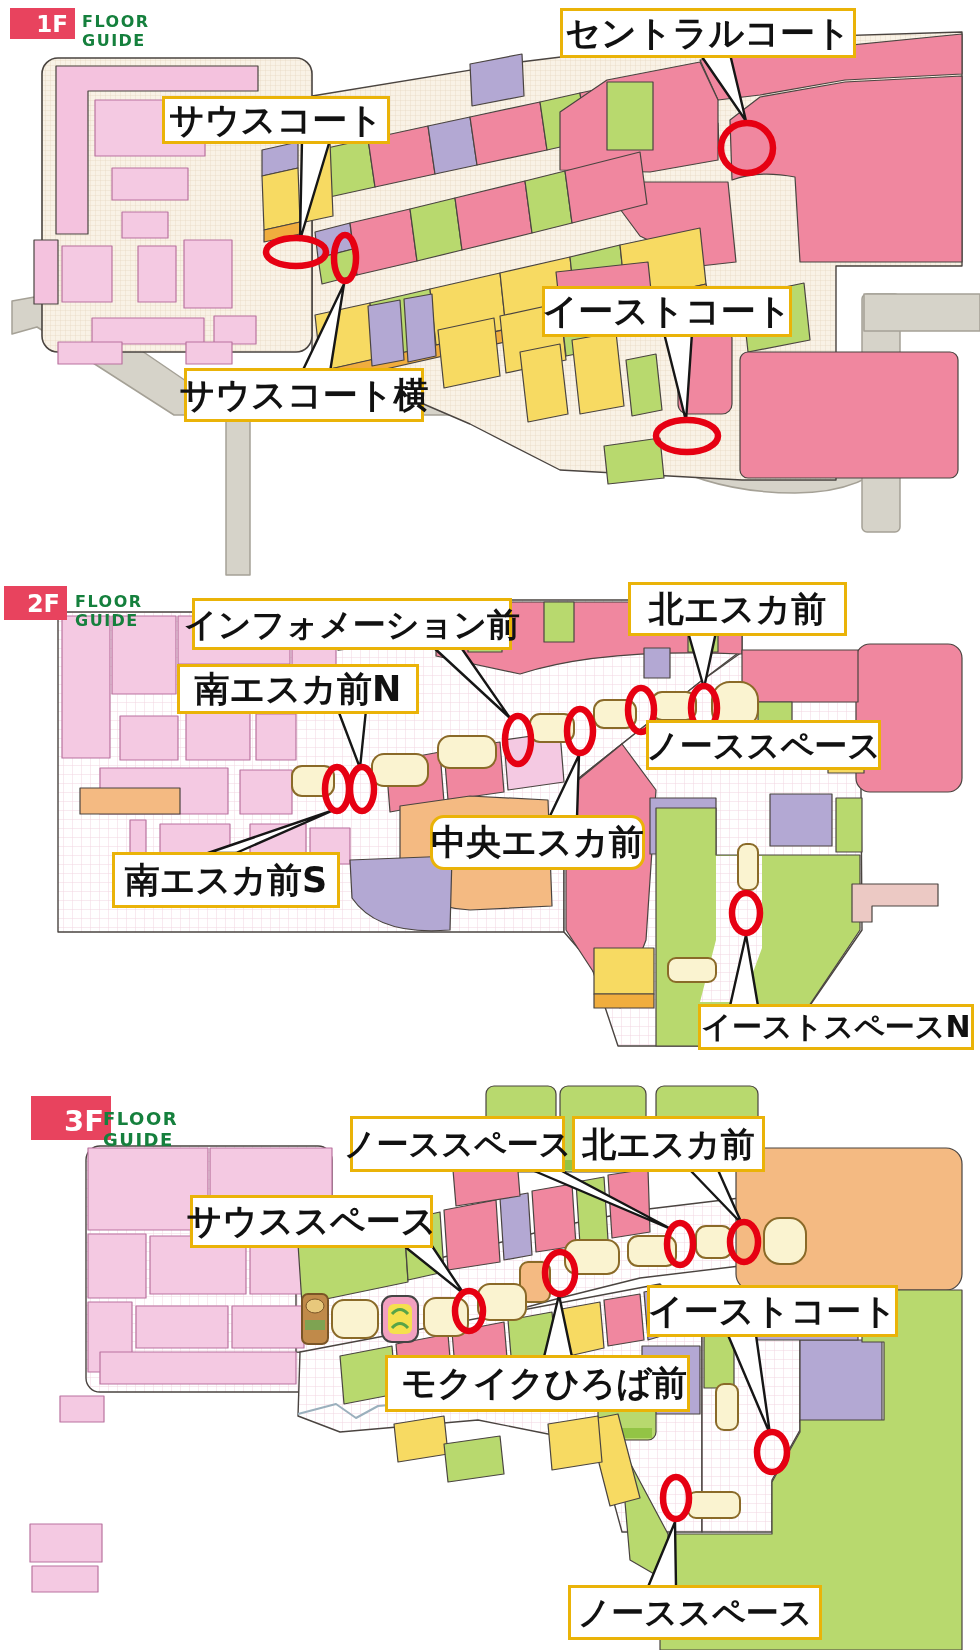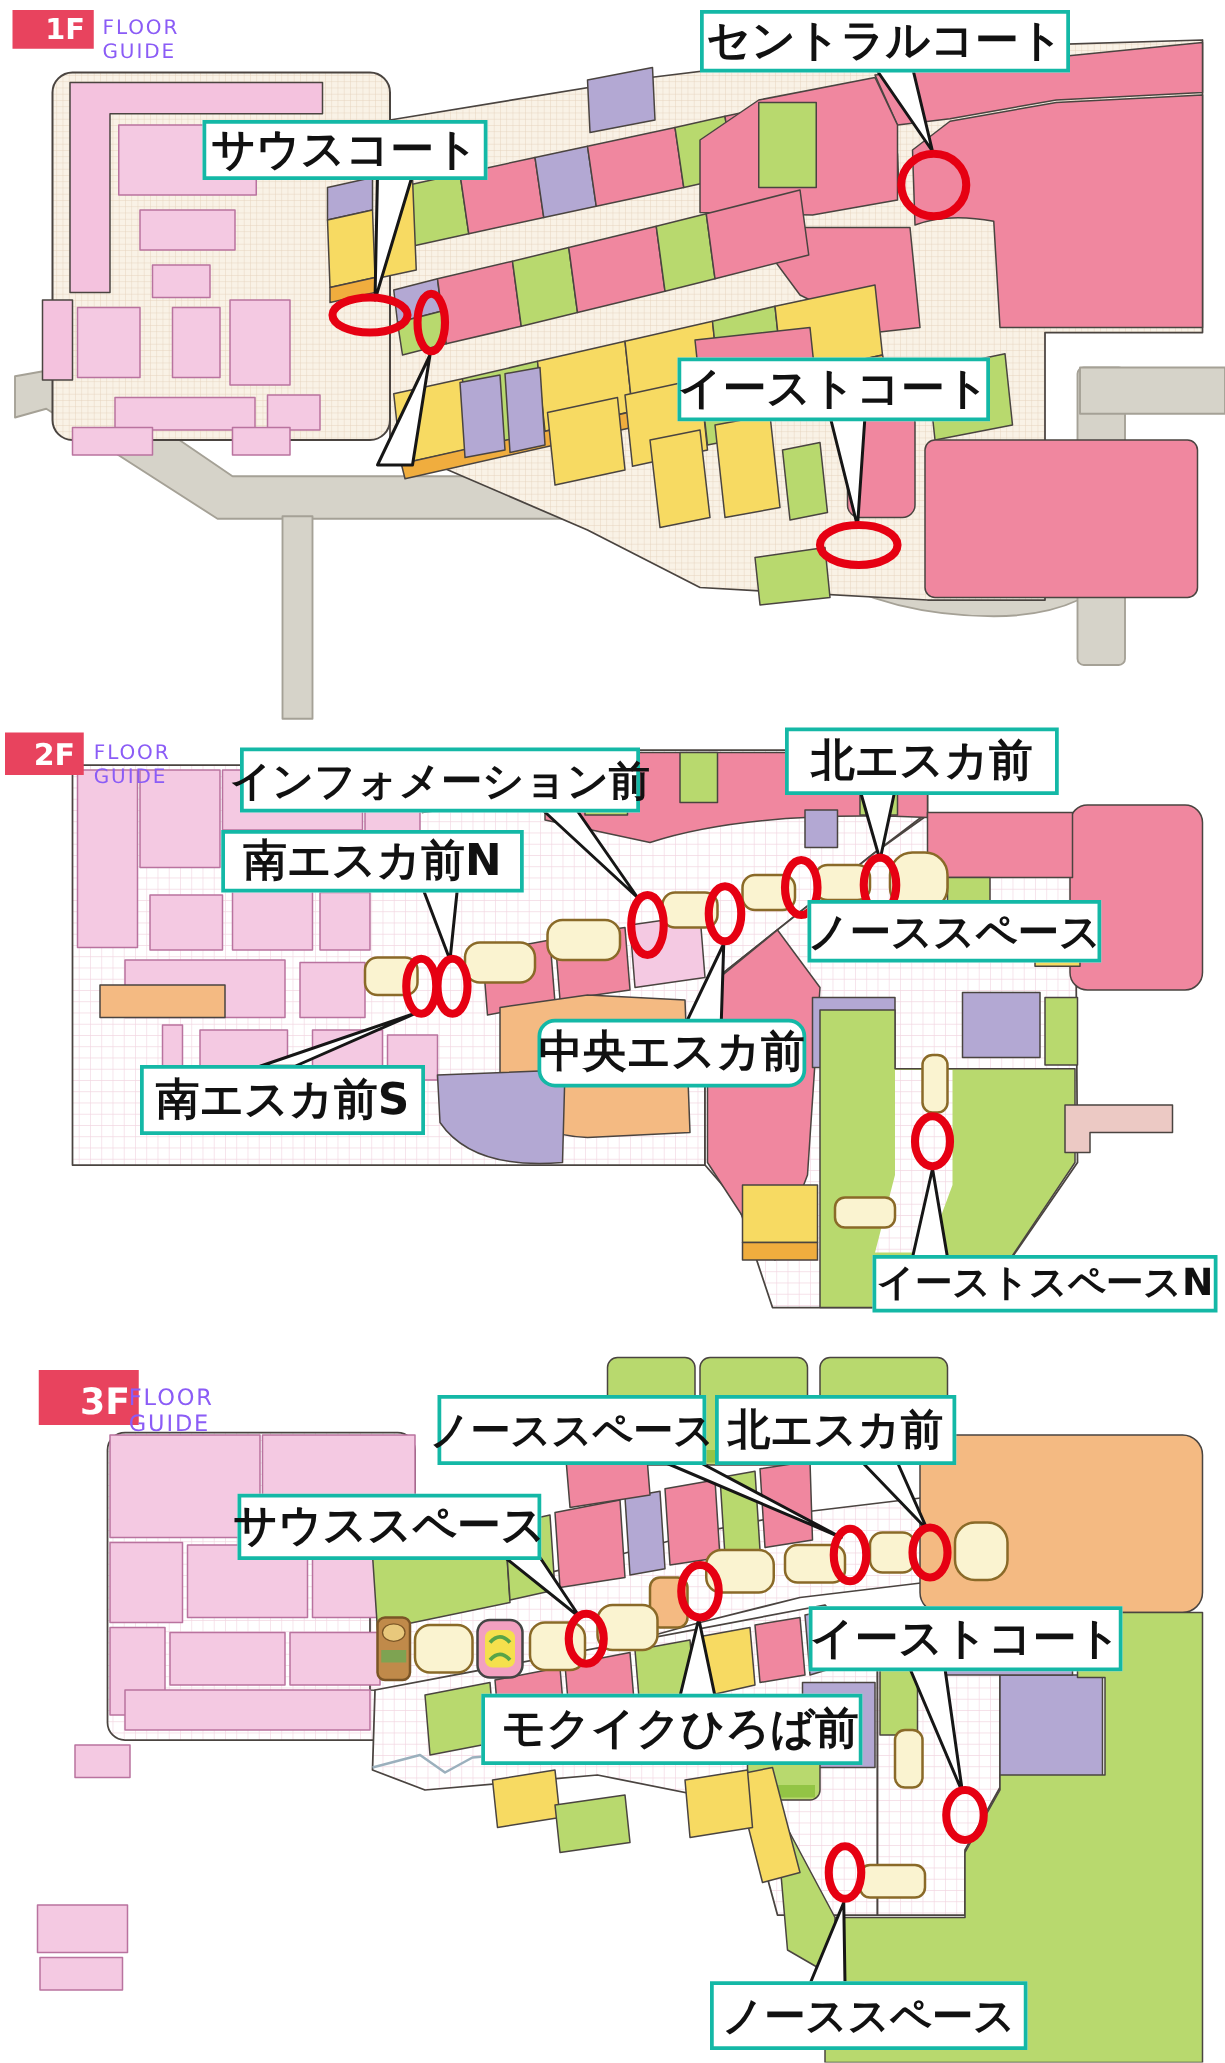--- a/index.html
+++ b/index.html
@@ -1,22 +1,22 @@
 <!DOCTYPE html>
 <html><head>
 <meta charset="utf-8">
 <style>
   html,body{margin:0;padding:0;}
   body{width:980px;height:1650px;background:#ffffff;font-family:"DejaVu Sans",sans-serif;position:relative;overflow:hidden;}
   .stage{position:absolute;left:0;top:0;width:980px;height:1650px;}
   svg.map{position:absolute;left:0;top:0;display:block;}
-  .callout{position:absolute;background:#ffffff;border:3px solid #14b8a6;display:flex;align-items:center;justify-content:center;font-weight:bold;color:#111;white-space:nowrap;box-sizing:border-box;z-index:6;font-size:35px;line-height:1;}
+  .callout{position:absolute;background:#ffffff;border:3px solid #eab308;display:flex;align-items:center;justify-content:center;font-weight:bold;color:#111;white-space:nowrap;box-sizing:border-box;z-index:6;font-size:35px;line-height:1;}
   .floor-head{position:absolute;z-index:5;}
   .badge{position:absolute;background:#e8435e;color:#ffffff;font-weight:bold;display:flex;align-items:flex-end;justify-content:flex-end;box-sizing:border-box;padding:0 7px 2px 0;}
-  .fg{position:absolute;color:#8b5cf6;letter-spacing:1.5px;font-weight:400;}
+  .fg{position:absolute;color:#15803d;letter-spacing:1.5px;font-weight:700;}
 </style>
 </head>
 <body>
 
 <div class="stage">
 
 <svg class="map" width="980" height="1650" viewBox="0 0 980 1650">
   <defs>
     <pattern id="g1" patternUnits="userSpaceOnUse" width="5" height="5">
       <rect width="5" height="5" fill="#f9f2e6"></rect>
@@ -298,20 +298,23 @@
   <div class="badge" style="left:31px;top:1096px;width:80px;height:44px;font-size:29px;">3F</div>
   <div class="fg" style="left:103px;top:1108px;font-size:18px;">FLOOR GUIDE</div>
 </div>
 
 <div class="callout" style="left:162px;top:96px;width:228px;height:48px;">
       <span>サウスコート</span>
     </div>
 <div class="callout" style="left:560px;top:8px;width:296px;height:50px;">
       <span>セントラルコート</span>
     </div>
+<div class="callout" style="left:184px;top:368px;width:240px;height:54px;">
+      <span>サウスコート横</span>
+    </div>
 <div class="callout" style="left:542px;top:286px;width:250px;height:51px;">
       <span>イーストコート</span>
     </div>
 
 <div class="callout" style="left:192px;top:598px;width:320px;height:52px;font-size:33px;">
       <span>インフォメーション前</span>
     </div>
 <div class="callout" style="left:628px;top:582px;width:219px;height:54px;">
       <span>北エスカ前</span>
     </div>

